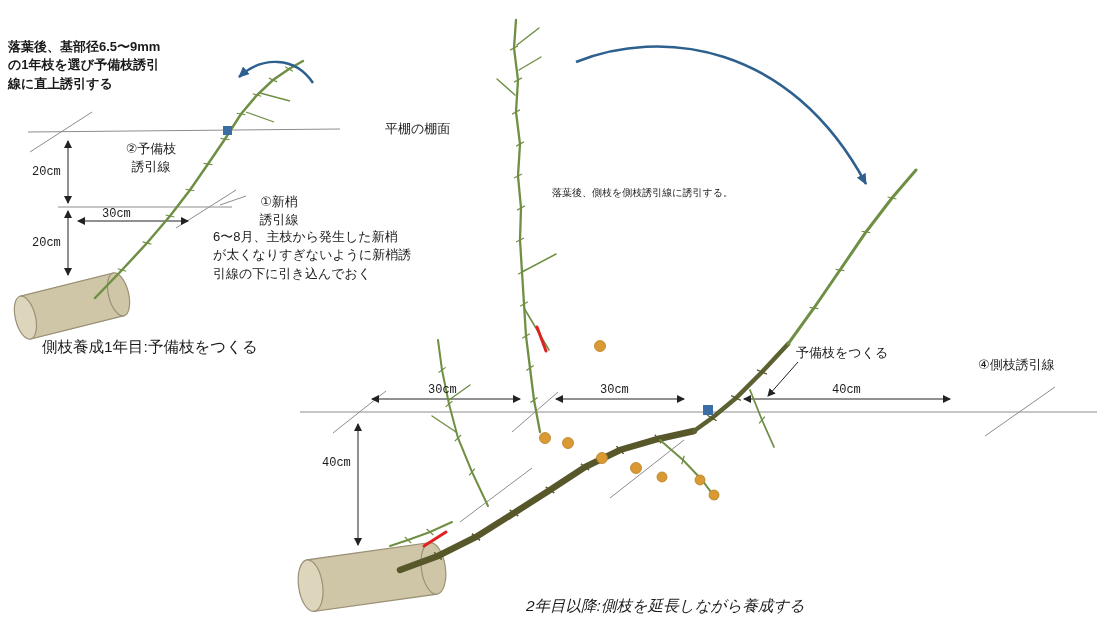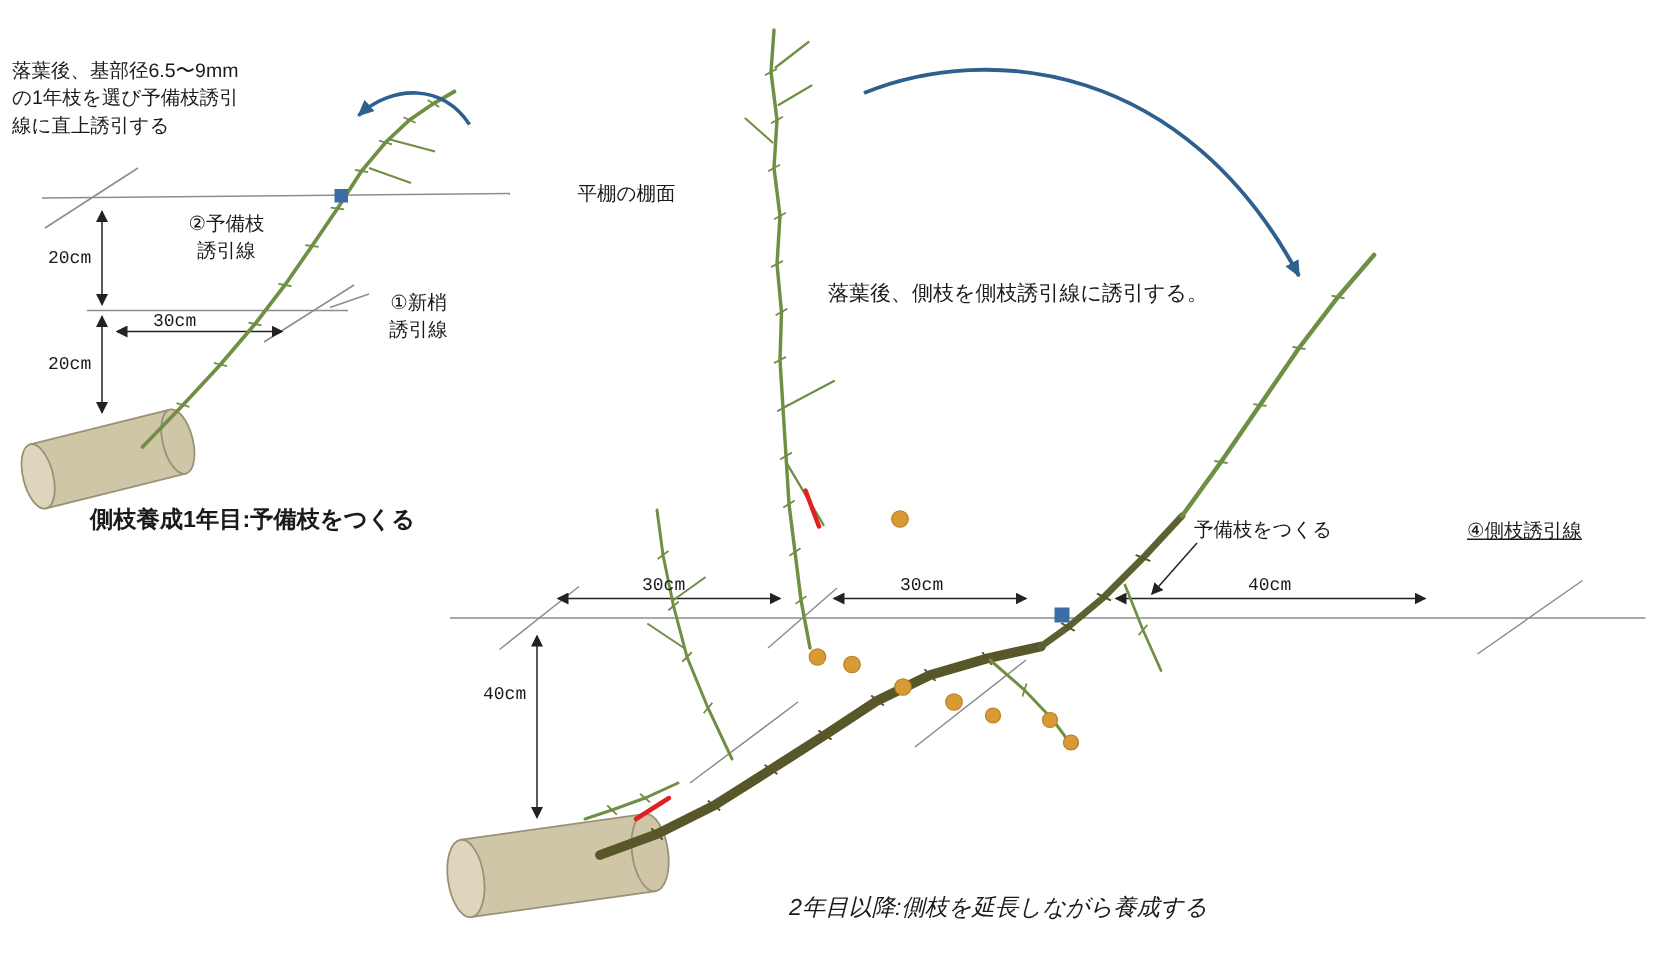--- a/index.html
+++ b/index.html
@@ -1,24 +1,24 @@
 <!DOCTYPE html>
 <html><head>
 <meta charset="utf-8">
 <style>
   html,body{margin:0;padding:0;background:#ffffff;}
   #stage{position:relative;width:1105px;height:640px;background:#ffffff;overflow:hidden;
          font-family:"Liberation Sans","DejaVu Sans",sans-serif;}
   svg{position:absolute;left:0;top:0;}
   .lbl{position:absolute;color:#1a1a1a;white-space:pre-line;line-height:1.42;}
-  .bold{font-weight:400;}
+  .bold{font-weight:700;}
   .c{text-align:center;}
   .s12{font-size:12px;font-family:Liberation Mono, monospace;}
   .s13{font-size:13px;}
-  .s14{font-size:14px;}
+  .s14{font-size:10px;}
   .s15{font-size:15.5px;}
 </style>
 </head>
 <body>
 
 <div id="stage">
 
   <svg width="1105" height="640" viewBox="0 0 1105 640">
     <defs>
       <marker id="thornG" markerWidth="10" markerHeight="10" refX="5" refY="5" orient="auto" markerUnits="userSpaceOnUse">
@@ -138,24 +138,27 @@
 の1年枝を選び予備枝誘引
 線に直上誘引する</div>
   <div class="lbl s13" style="left:345px;top:120px;margin-left:40px;">平棚の棚面</div>
   <div class="lbl s13 c" style="left:118px;top:140px;width:66px;">②予備枝
 誘引線</div>
   <div class="lbl s13 c" style="left:248px;top:193px;width:62px;">①新梢
 誘引線</div>
   <div class="lbl s12" style="left:32px;top:164px;">20cm</div>
   <div class="lbl s12" style="left:32px;top:235px;">20cm</div>
   <div class="lbl s12" style="left:102px;top:206px;">30cm</div>
-  <div class="lbl s15" style="left:60px;top:336px;font-weight:bold;">側枝養成1年目:予備枝をつくる</div>
+  <div class="lbl s13" style="left:213px;top:228px;">6〜8月、主枝から発生した新梢
+が太くなりすぎないように新梢誘
+引線の下に引き込んでおく</div>
+  <div class="lbl s15" style="left:42px;top:336px;">側枝養成1年目:予備枝をつくる</div>
 
   <div class="lbl s14" style="left:552px;top:186px;">落葉後、側枝を側枝誘引線に誘引する。</div>
   <div class="lbl s13" style="left:796px;top:344px;">予備枝をつくる</div>
-  <div class="lbl s13" style="left:978px;top:345px;text-decoration:underline;">④側枝誘引線</div>
+  <div class="lbl s13" style="left:978px;top:356px;">④側枝誘引線</div>
   <div class="lbl s12" style="left:428px;top:382px;">30cm</div>
   <div class="lbl s12" style="left:600px;top:382px;">30cm</div>
   <div class="lbl s12" style="left:832px;top:382px;">40cm</div>
   <div class="lbl s12" style="left:322px;top:455px;">40cm</div>
   <div class="lbl s15" style="left:526px;top:595px;font-style:italic;">2年目以降:側枝を延長しながら養成する</div>
 
 </div>
 
 </body></html>

